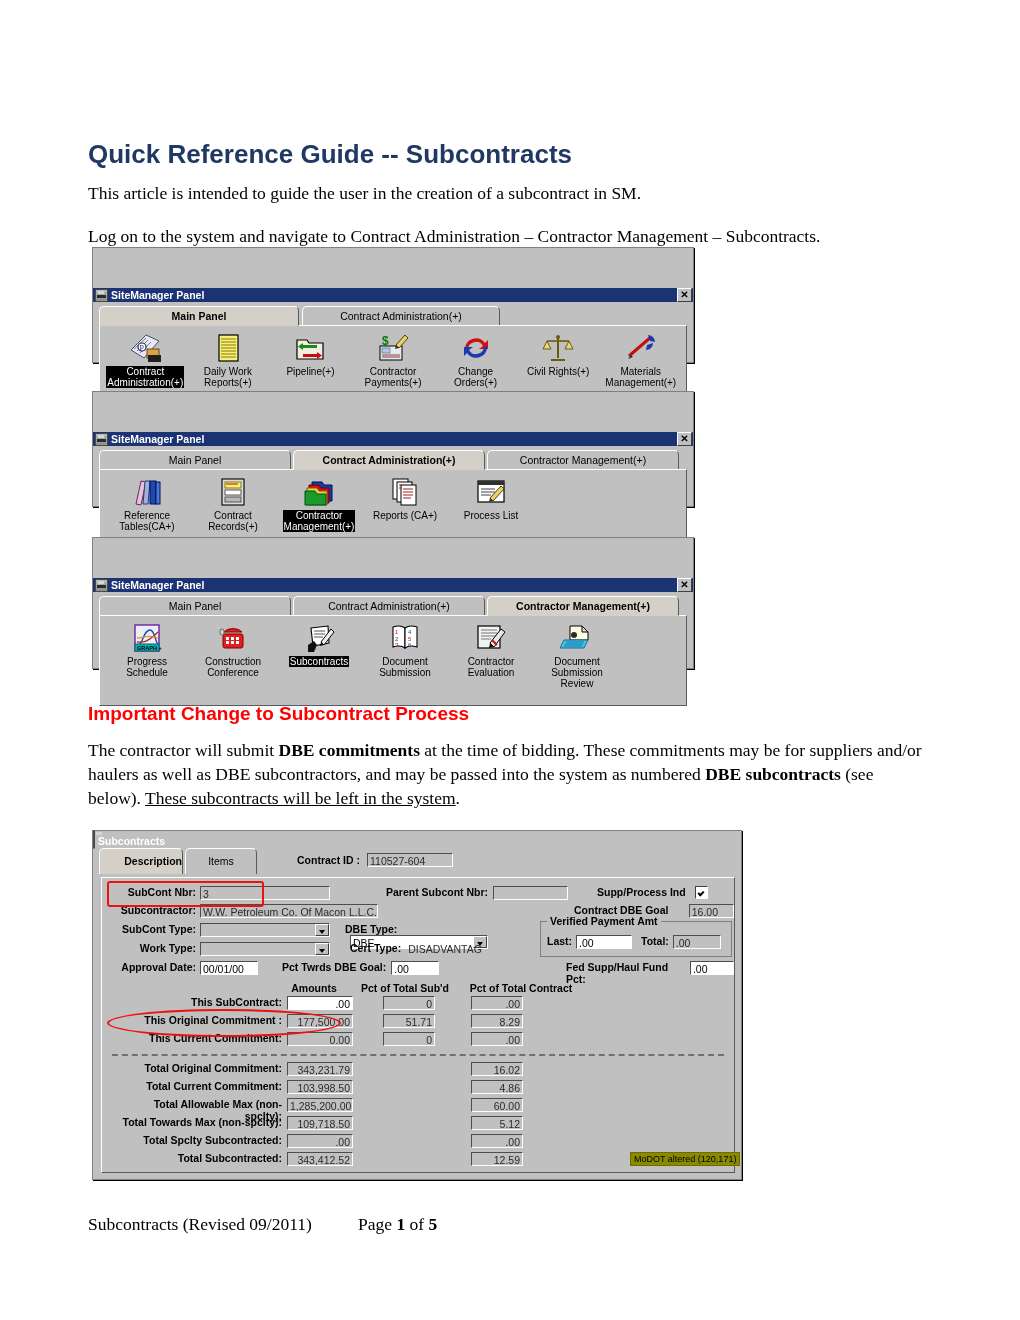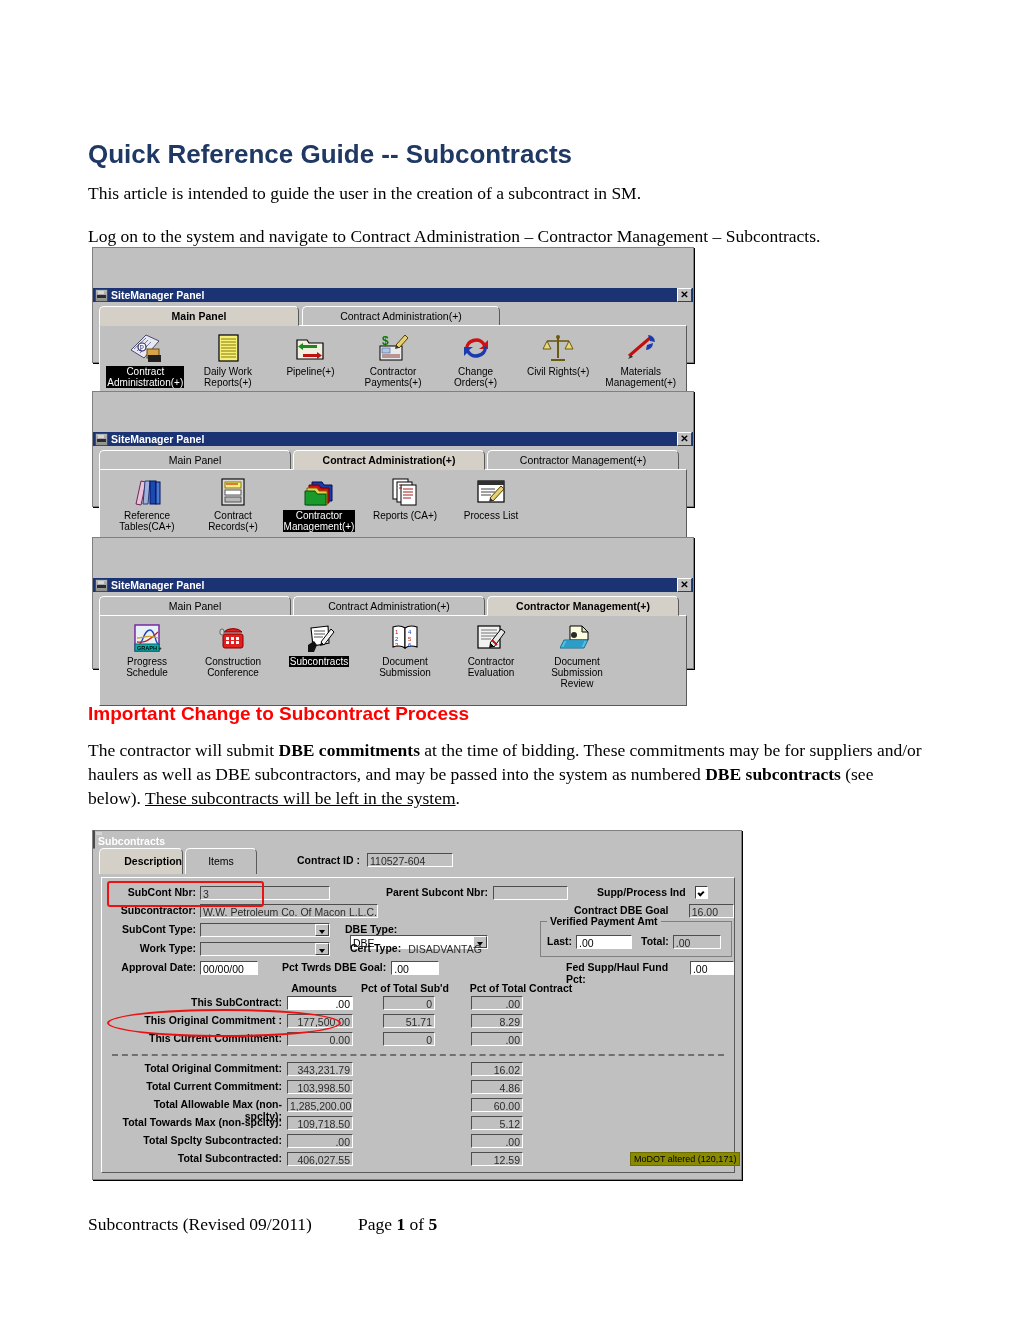--- a/index.html
+++ b/index.html
@@ -505,21 +505,21 @@
           <span class="arrow"></span>
         </span>
       </div>
       <div class="row" style="left:248px;top:64px;">
         <span class="lbl">Cert Type:</span>
         <span class="fld" style="width:78px;margin-left:5px;border:none;background:transparent;">DISADVANTAG</span>
       </div>
 
       <div class="row" style="left:8px;top:83px;">
         <span class="lbl" style="width:86px;text-align:right;">Approval Date:</span>
-        <span class="fld white" style="width:58px;margin-left:4px;">00/00/00</span>
+        <span class="fld white" style="width:58px;margin-left:4px;">00/01/00</span>
       </div>
       <div class="row" style="left:180px;top:83px;">
         <span class="lbl">Pct Twrds DBE Goal:</span>
         <span class="fld white" style="width:48px;margin-left:5px;">.00</span>
       </div>
 
       <div class="groupbox" style="left:438px;top:43px;width:190px;height:34px;">
         <span class="gtitle">Verified Payment Amt</span>
         <div class="row" style="left:6px;top:13px;">
           <span class="lbl">Last:</span>
@@ -581,21 +581,21 @@
         <span class="fld r" style="width:66px;margin-left:5px;">109,718.50</span>
         <span class="fld r" style="width:52px;margin-left:118px;">5.12</span>
       </div>
       <div class="row" style="left:18px;top:256px;">
         <span class="rlabel" style="width:162px;">Total Spclty Subcontracted:</span>
         <span class="fld r" style="width:66px;margin-left:5px;">.00</span>
         <span class="fld r" style="width:52px;margin-left:118px;">.00</span>
       </div>
       <div class="row" style="left:18px;top:274px;">
         <span class="rlabel" style="width:162px;">Total Subcontracted:</span>
-        <span class="fld r" style="width:66px;margin-left:5px;">406,027.55</span>
+        <span class="fld r" style="width:66px;margin-left:5px;">343,412.52</span>
         <span class="fld r" style="width:52px;margin-left:118px;">12.59</span>
       </div>
 
       <div class="badge" style="left:528px;top:274px;">MoDOT altered (120,171)</div>
 
     </div>
 
     <div class="redbox" style="left:14px;top:50px;width:153px;height:22px;"></div>
     <div class="redoval" style="left:14px;top:178px;width:230px;height:24px;"></div>
   </div>

